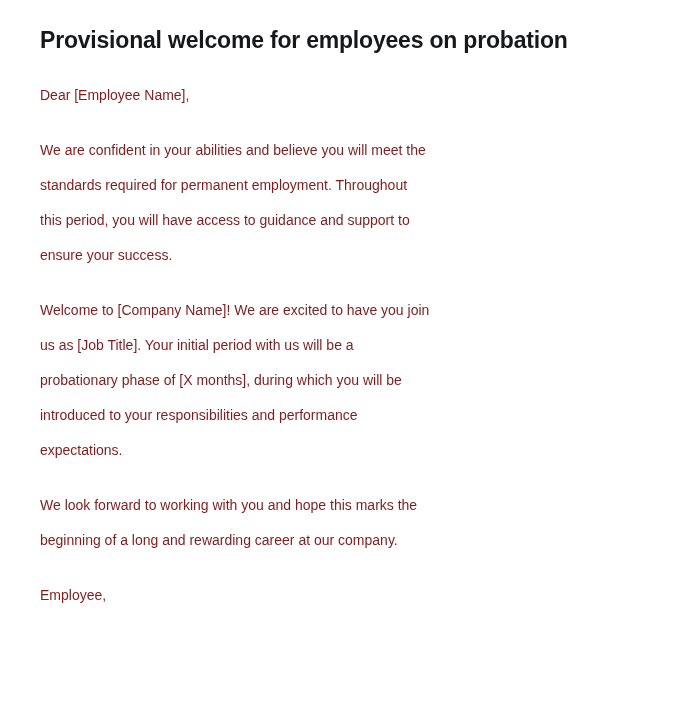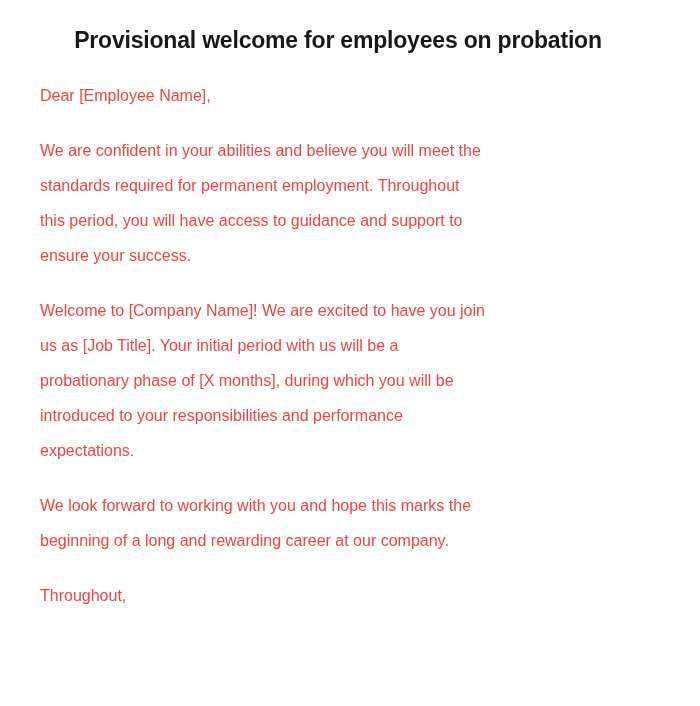--- a/index.html
+++ b/index.html
@@ -17,28 +17,27 @@
     font-family: "Liberation Sans", sans-serif;
     overflow: hidden;
   }
   .letter-title {
     margin: 0 0 24px 0;
     font-size: 23px;
     line-height: 28px;
     font-weight: 700;
     letter-spacing: -0.2px;
     color: #17181a;
-    text-align: center;
   }
   .letter-paragraph {
     margin: 0 0 20px 0;
-    font-size: 16px;
+    font-size: 14px;
     line-height: 35px;
     font-weight: 400;
-    color: #ef4444;
+    color: #7f1d1d;
     white-space: pre-line;
   }
 </style>
 </head>
 <body>
 
 <div class="page">
   <h1 class="letter-title">Provisional welcome for employees on probation</h1>
 
   <p class="letter-paragraph">Dear [Employee Name],</p>
@@ -50,15 +49,15 @@
 
   <p class="letter-paragraph">Welcome to [Company Name]! We are excited to have you join
 us as [Job Title]. Your initial period with us will be a
 probationary phase of [X months], during which you will be
 introduced to your responsibilities and performance
 expectations.</p>
 
   <p class="letter-paragraph">We look forward to working with you and hope this marks the
 beginning of a long and rewarding career at our company.</p>
 
-  <p class="letter-paragraph">Throughout,</p>
+  <p class="letter-paragraph">Employee,</p>
 
 </div>
 
 </body></html>

